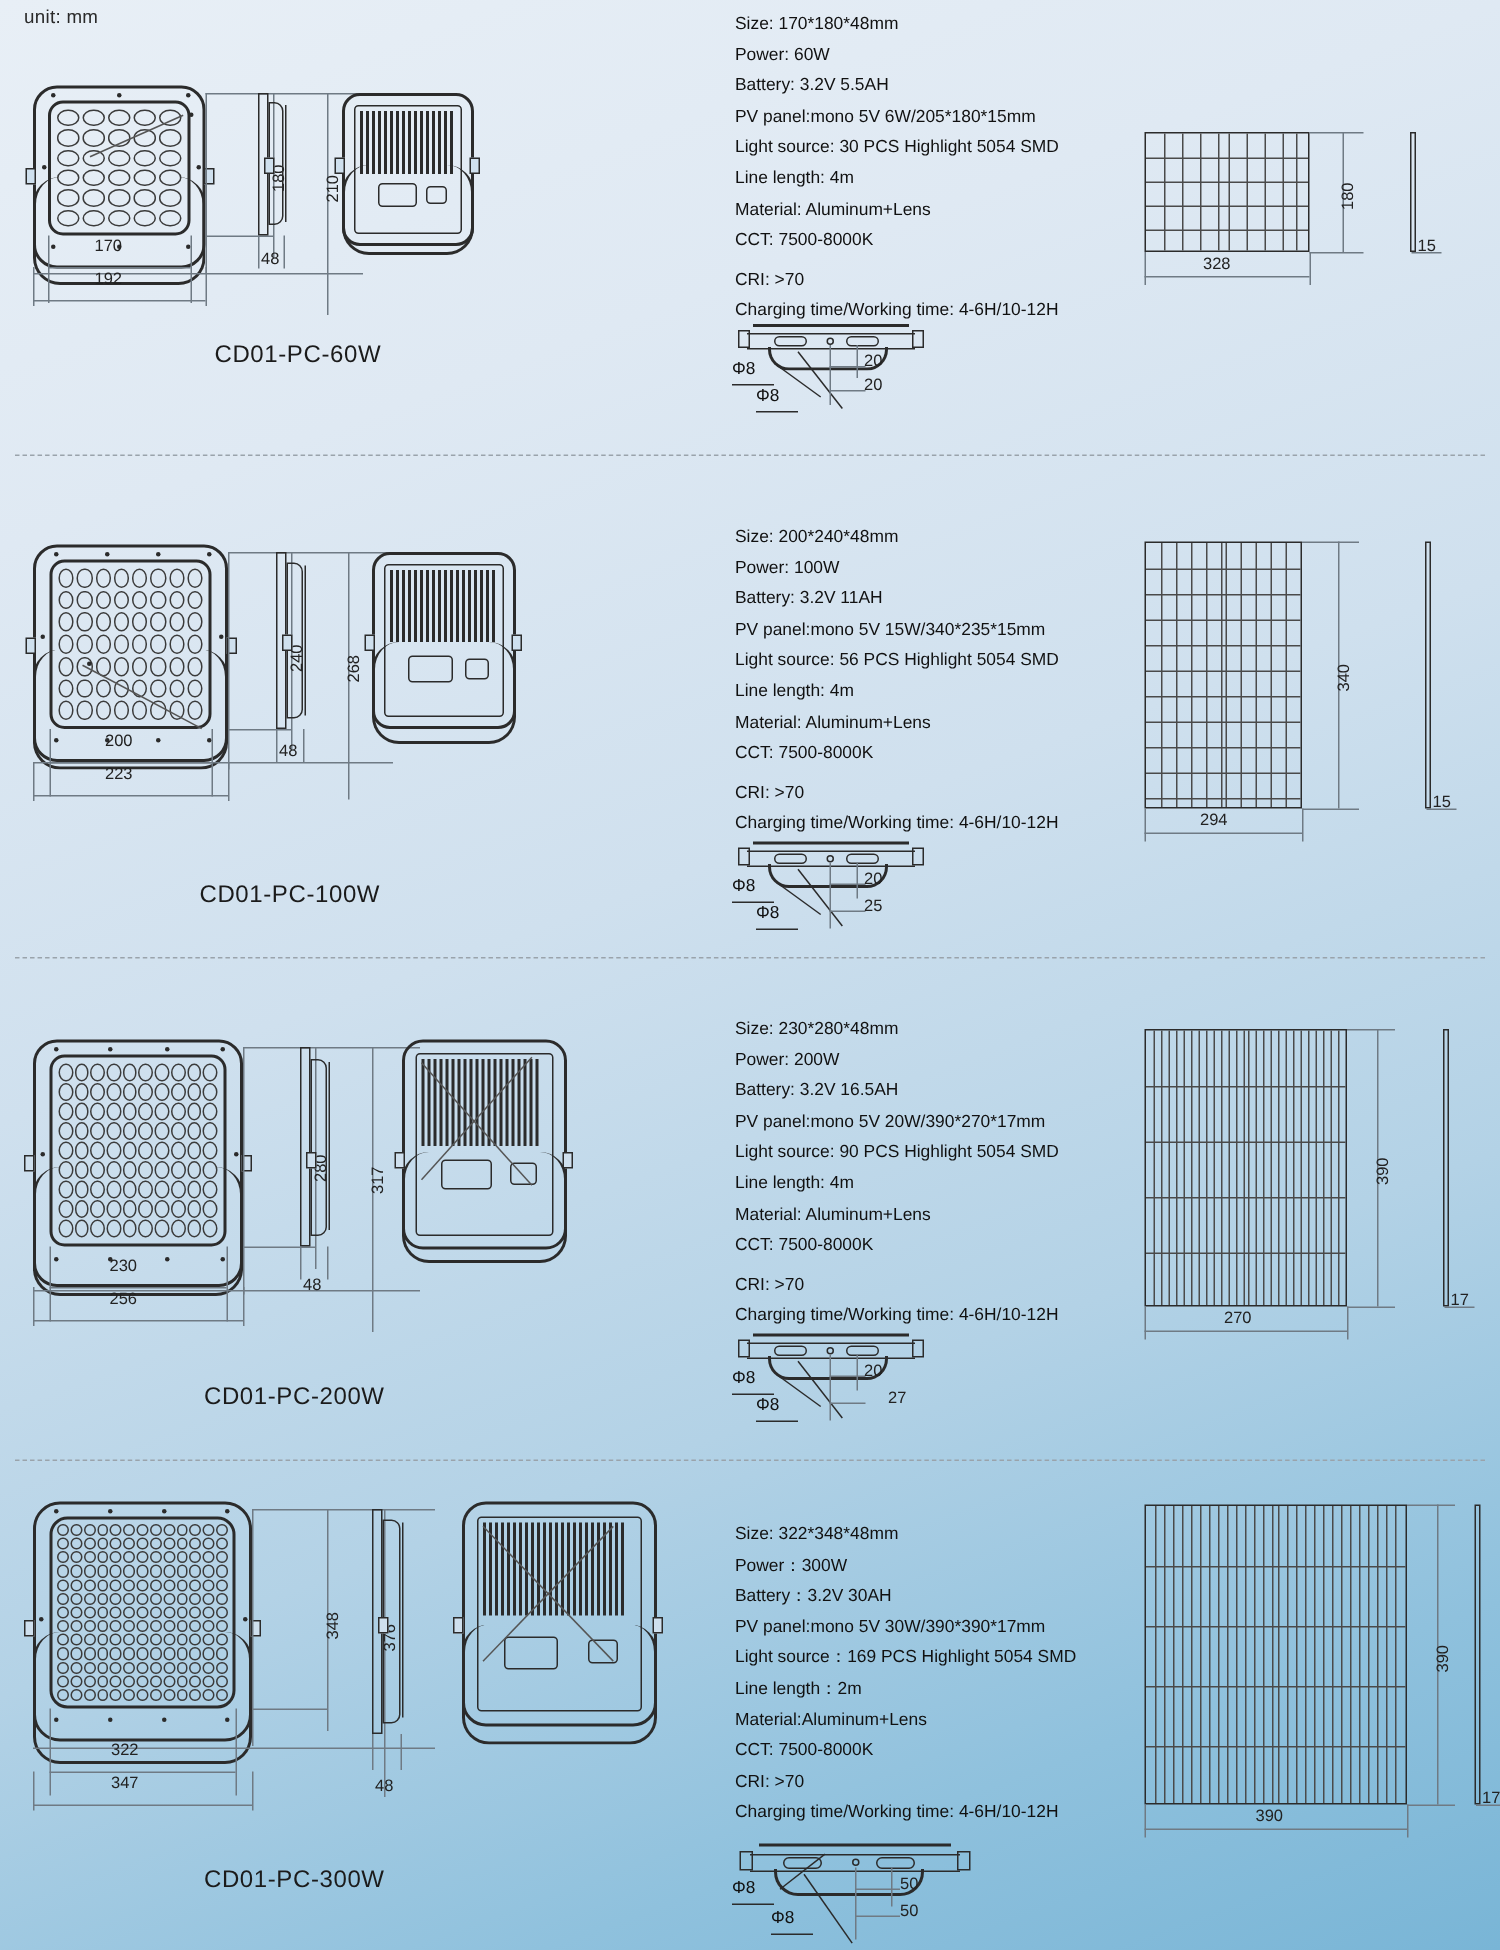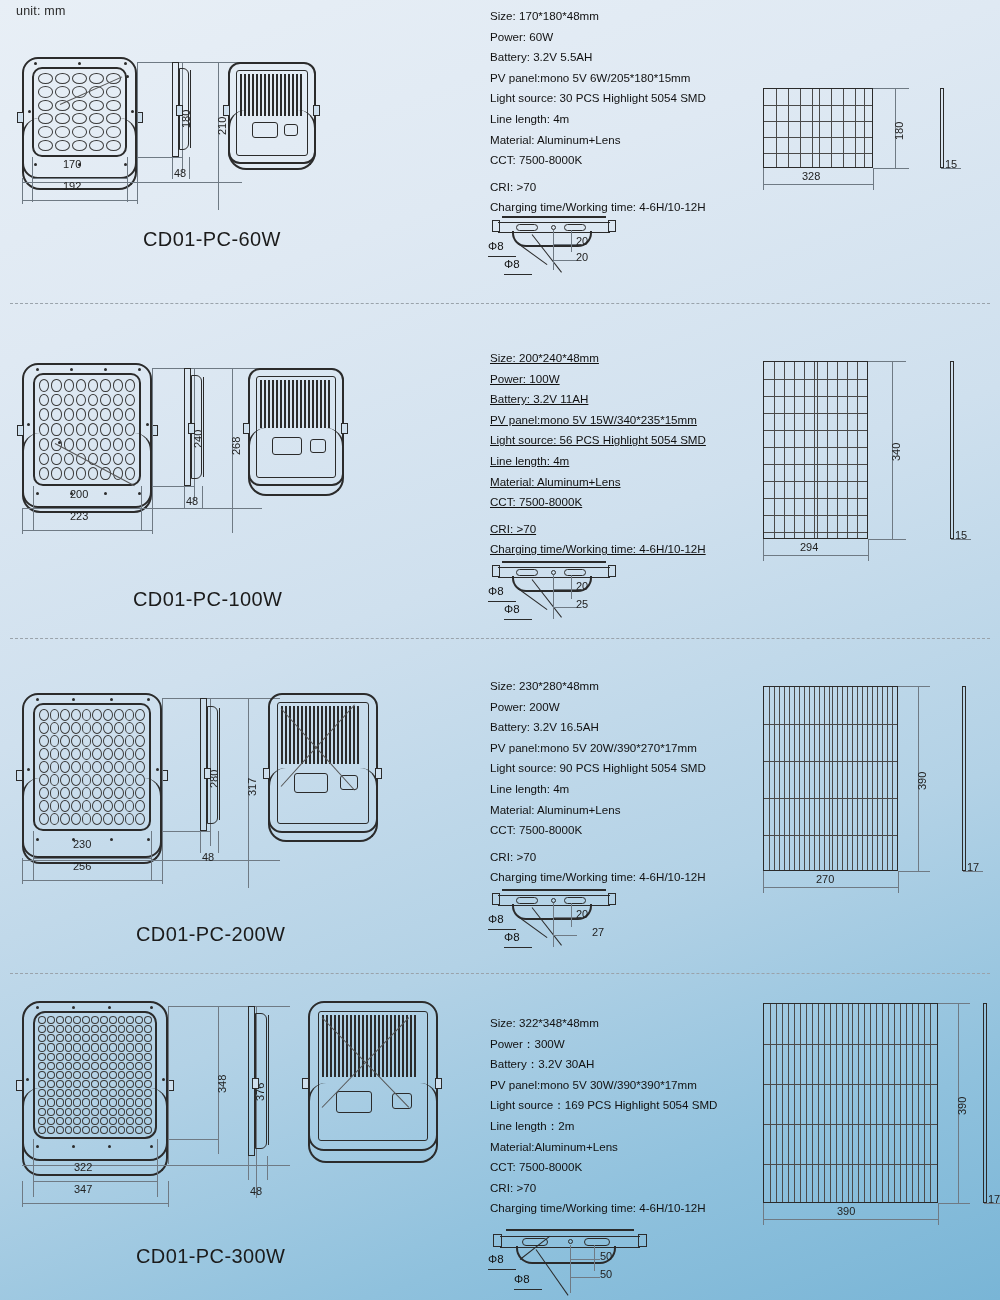--- a/index.html
+++ b/index.html
@@ -13,21 +13,21 @@
   .unit-label{ position:absolute; left:16px; top:4px; font-size:12.5px; color:#2a2a2a; letter-spacing:.2px;}
   .row{ position:absolute; left:0; width:1000px; }
   .sep{ position:absolute; left:10px; width:980px; height:0; border-top:1.6px dashed #9aa3ab; }
 
   
   .spec{ position:absolute; font-size:11.6px; line-height:20.6px; color:#111; white-space:nowrap;}
   .spec div{ height:20.6px; }
   .spec div.gap{ margin-top:6px; }
 
   
-  .model{ position:absolute; font-size:20px; color:#1b1b1b; letter-spacing:.4px;}
+  .model{ position:absolute; font-size:16px; color:#1b1b1b; letter-spacing:.4px;}
 
   
   .dwg{ position:absolute; }
   .ln{ position:absolute; background:#3a3a3a; }
   .hln{ height:1px; }
   .vln{ width:1px; }
   .thin{ background:#6f7a84; }
   .dim{ position:absolute; font-size:11px; color:#222; }
   .dimv{ position:absolute; font-size:11px; color:#222; transform:rotate(-90deg); transform-origin:left top; white-space:nowrap;}
 
@@ -371,21 +371,21 @@
       <div class="fin" style="width:2px;height:48px;"></div>
         <div class="fin" style="width:2px;height:48px;"></div>
     </div>
     <div class="rearbox" style="left:272px;top:134px;width:30px;height:18px;"></div>
     <div class="rearbox" style="left:310px;top:136px;width:16px;height:14px;"></div>
     <div class="knob" style="left:243px;top:120px;"></div>
       <div class="knob" style="left:341px;top:120px;"></div>
     <div class="yoke" style="left:248px;top:125px;width:96px;height:68px;"></div>
   </div>
 
-  <div class="spec" style="left:490px;top:45px;text-decoration:underline;">
+  <div class="spec" style="left:490px;top:45px;">
     <div>Size: 200*240*48mm</div>
     <div>Power:  100W</div>
     <div>Battery: 3.2V 11AH</div>
     <div>PV panel:mono 5V 15W/340*235*15mm</div>
     <div>Light source:  56 PCS Highlight 5054 SMD</div>
     <div>Line length:  4m</div>
     <div>Material:  Aluminum+Lens</div>
     <div>CCT: 7500-8000K</div>
     <div class="gap">CRI: &gt;70</div>
     <div>Charging time/Working time: 4-6H/10-12H</div>

